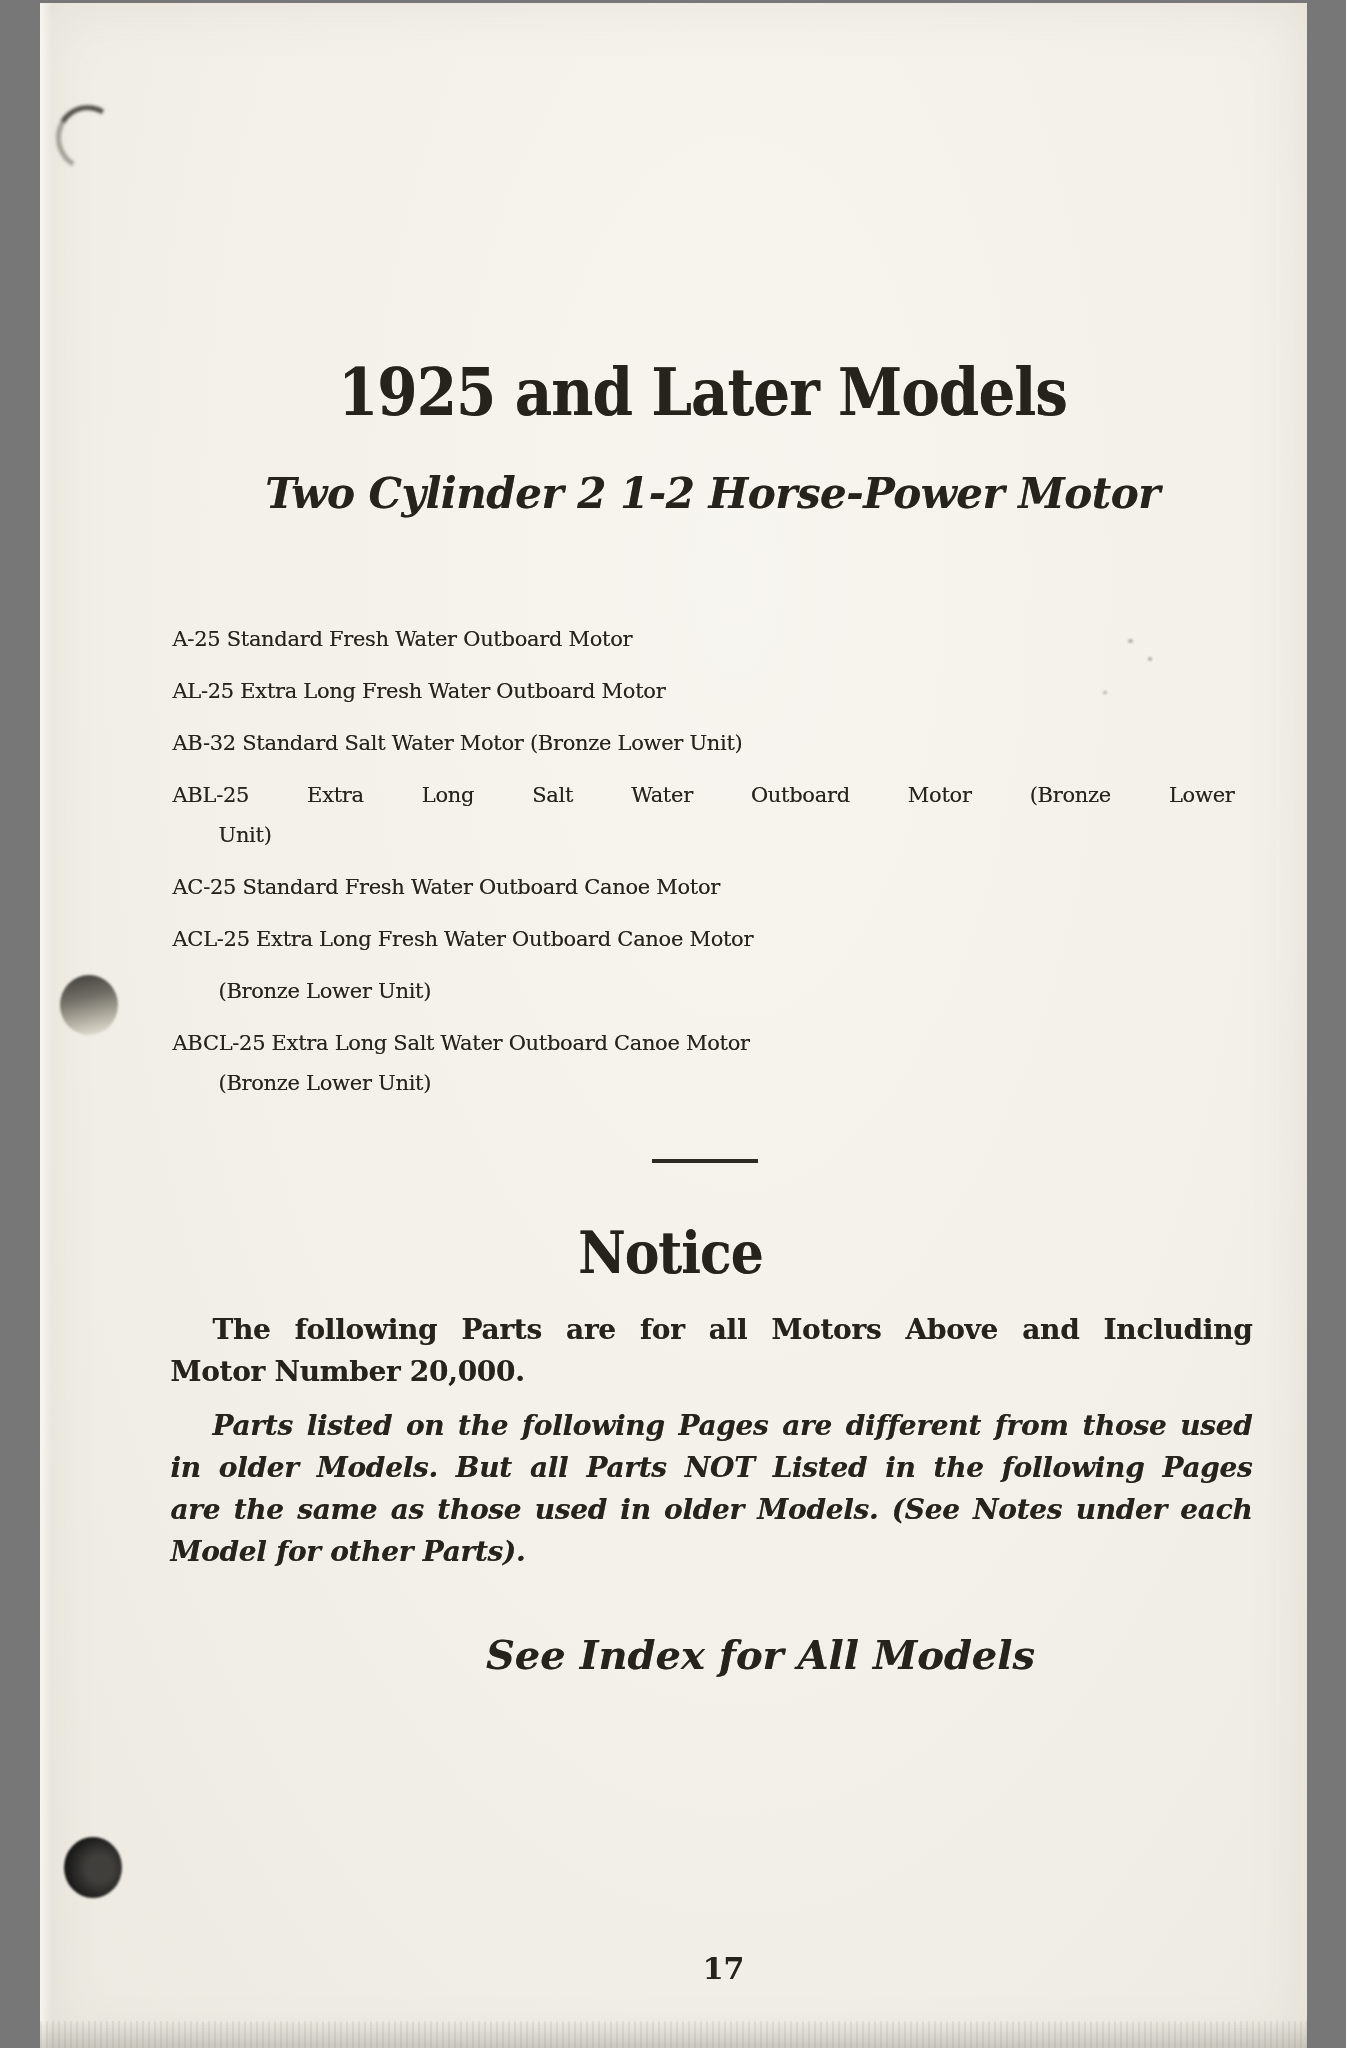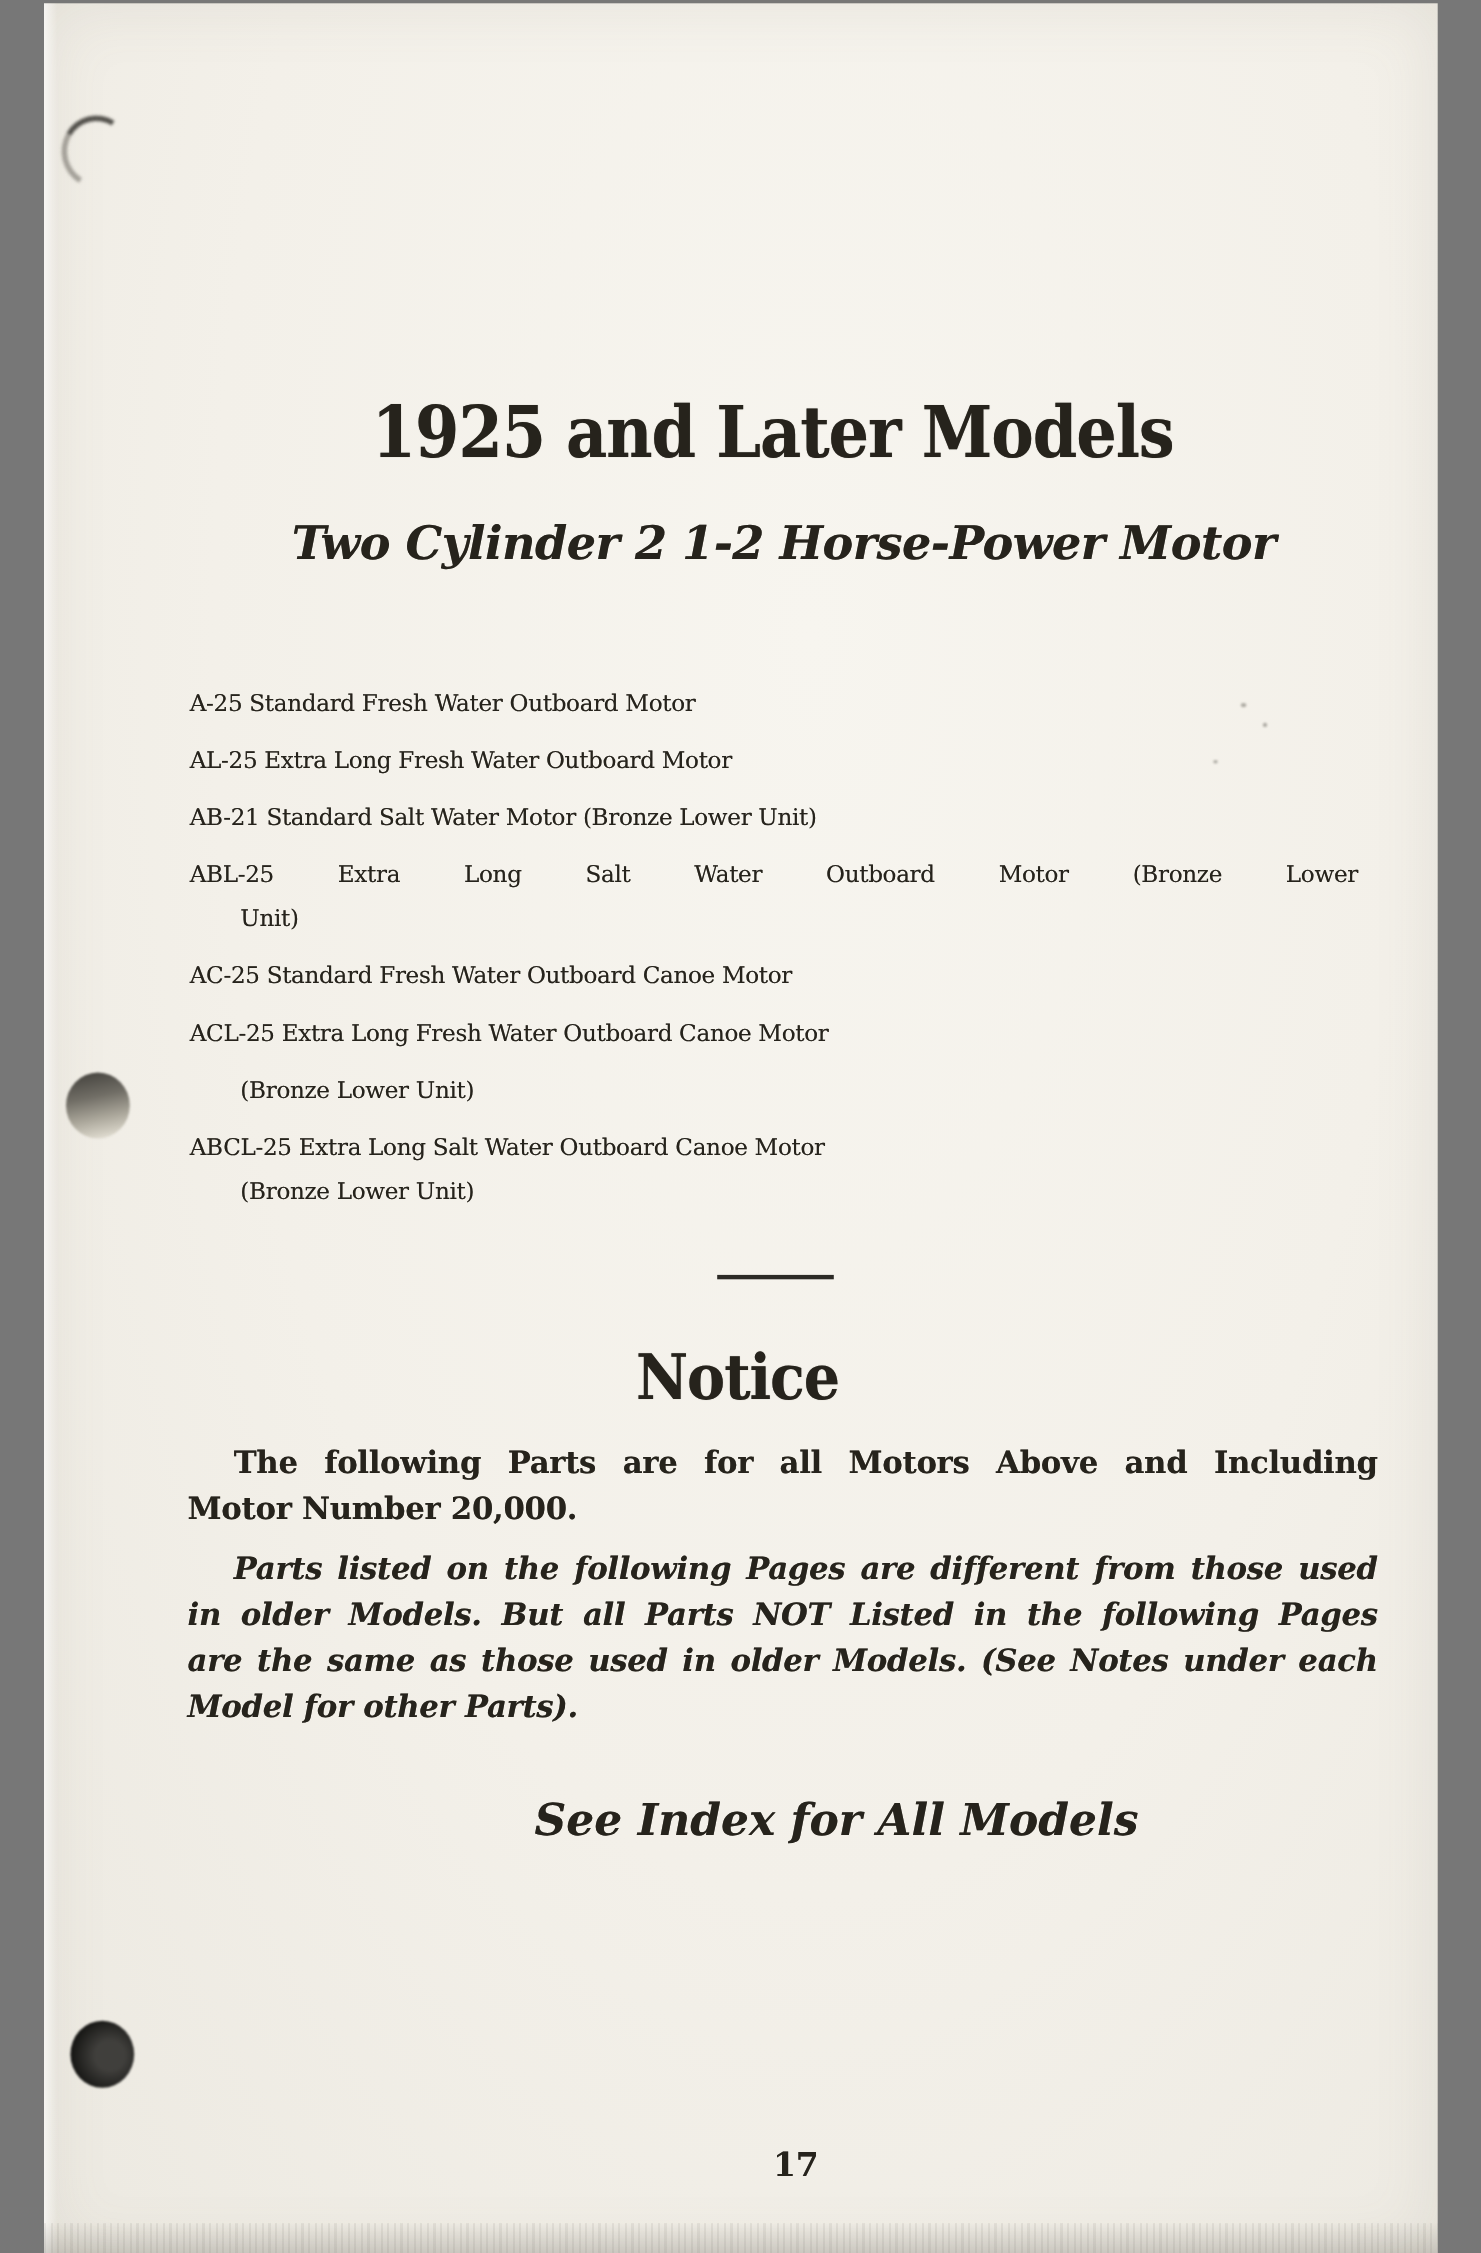--- a/index.html
+++ b/index.html
@@ -118,21 +118,21 @@
   <h2 class="doc-subtitle ink">Two Cylinder 2 1-2 Horse-Power Motor</h2>
 
   <div class="model-list ink">
     <div class="model-item">
       <div class="model-line">A-25 Standard Fresh Water Outboard Motor</div>
     </div>
     <div class="model-item">
       <div class="model-line">AL-25 Extra Long Fresh Water Outboard Motor</div>
     </div>
     <div class="model-item">
-      <div class="model-line">AB-21 Standard Salt Water Motor (Bronze Lower Unit)</div>
+      <div class="model-line">AB-32 Standard Salt Water Motor (Bronze Lower Unit)</div>
     </div>
     <div class="model-item">
       <div class="model-line jl">ABL-25 Extra Long Salt Water Outboard Motor (Bronze Lower</div>
       <div class="model-line cont">Unit)</div>
     </div>
     <div class="model-item">
       <div class="model-line">AC-25 Standard Fresh Water Outboard Canoe Motor</div>
     </div>
     <div class="model-item">
       <div class="model-line">ACL-25 Extra Long Fresh Water Outboard Canoe Motor</div>

